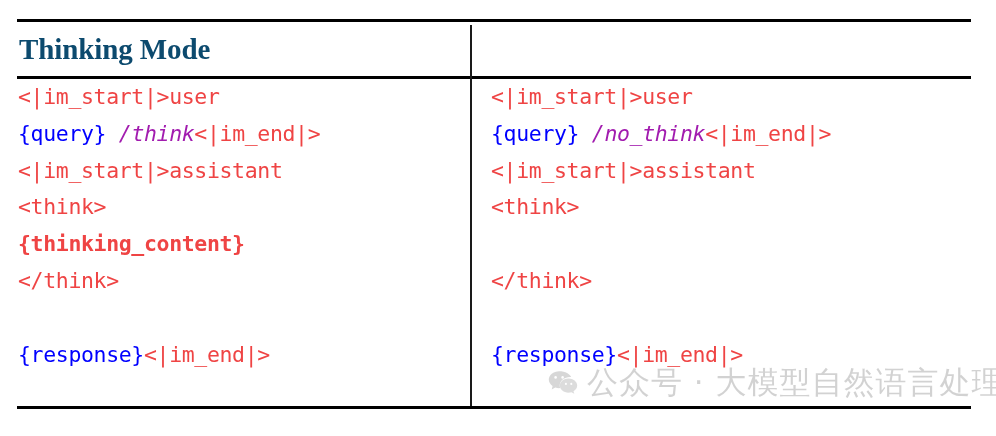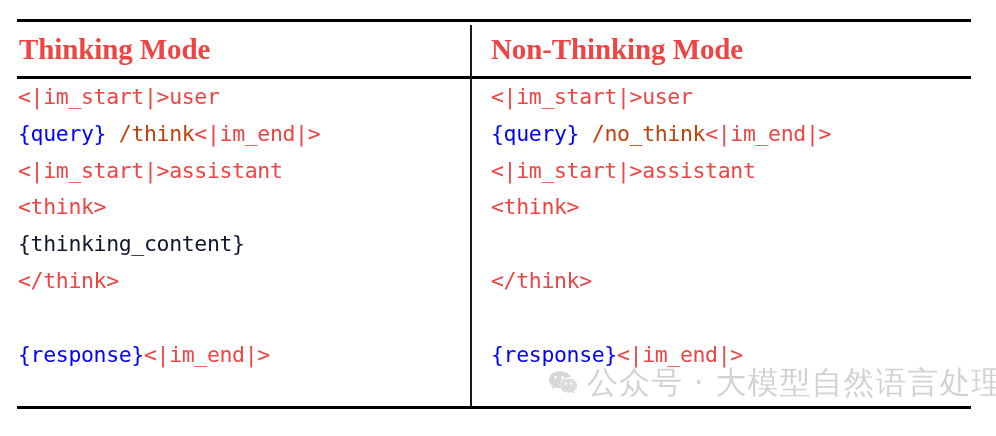--- a/index.html
+++ b/index.html
@@ -57,21 +57,21 @@
   .header-cell {
     position: absolute;
     top: 0;
     height: 54px;
     display: flex;
     align-items: center;
     font-family: "Liberation Serif", "DejaVu Serif", serif;
     font-weight: bold;
     font-size: 29px;
     letter-spacing: -0.1px;
-    color: #ef4444;
+    color: #0c4a6e;
     white-space: nowrap;
   }
   .header-cell.left  { left: 2px;   width: 448px; }
   .header-cell.right { left: 474px; width: 478px; }
 
   
   .body-row {
     position: absolute;
     left: 0;
     top: 60px;
@@ -92,22 +92,22 @@
   .body-cell.right { left: 474px; width: 480px; }
 
   .code-line {
     height: 36.8px;
     white-space: pre;
   }
   .code-line.blank { }
 
   .tok-plain  { color: #ef4444; }
   .tok-var    { color: #0000ff; }
-  .tok-cmd    { color: #c2410c; }
-  .tok-think  { color: #0f172a; }
+  .tok-cmd    { color: #a21caf; font-style: italic; }
+  .tok-think  { color: #ef4444; font-weight: bold; }
 
   
   .watermark {
     position: absolute;
     left: 548px;
     top: 362px;
     display: flex;
     align-items: center;
     gap: 9px;
     opacity: 0.30;
@@ -133,21 +133,20 @@
 
 <div class="table-wrap">
 
   <div class="rule rule-top"></div>
   <div class="rule rule-mid"></div>
   <div class="rule rule-bottom"></div>
   <div class="vrule"></div>
 
   <div class="header-row">
     <div class="header-cell left">Thinking Mode</div>
-    <div class="header-cell right">Non-Thinking Mode</div>
   </div>
 
   <div class="body-row">
     <div class="body-cell left" id="cell-thinking"><div class="code-line"><span class="tok-plain">&lt;|im_start|&gt;user</span></div><div class="code-line"><span class="tok-var">{query}</span><span class="tok-plain"> </span><span class="tok-cmd">/think</span><span class="tok-plain">&lt;|im_end|&gt;</span></div><div class="code-line"><span class="tok-plain">&lt;|im_start|&gt;assistant</span></div><div class="code-line"><span class="tok-plain">&lt;think&gt;</span></div><div class="code-line"><span class="tok-think">{thinking_content}</span></div><div class="code-line"><span class="tok-plain">&lt;/think&gt;</span></div><div class="code-line blank">&nbsp;</div><div class="code-line"><span class="tok-var">{response}</span><span class="tok-plain">&lt;|im_end|&gt;</span></div></div>
     <div class="body-cell right" id="cell-non-thinking"><div class="code-line"><span class="tok-plain">&lt;|im_start|&gt;user</span></div><div class="code-line"><span class="tok-var">{query}</span><span class="tok-plain"> </span><span class="tok-cmd">/no_think</span><span class="tok-plain">&lt;|im_end|&gt;</span></div><div class="code-line"><span class="tok-plain">&lt;|im_start|&gt;assistant</span></div><div class="code-line"><span class="tok-plain">&lt;think&gt;</span></div><div class="code-line blank">&nbsp;</div><div class="code-line"><span class="tok-plain">&lt;/think&gt;</span></div><div class="code-line blank">&nbsp;</div><div class="code-line"><span class="tok-var">{response}</span><span class="tok-plain">&lt;|im_end|&gt;</span></div></div>
   </div>
 
 </div>
 
 <div class="watermark">

